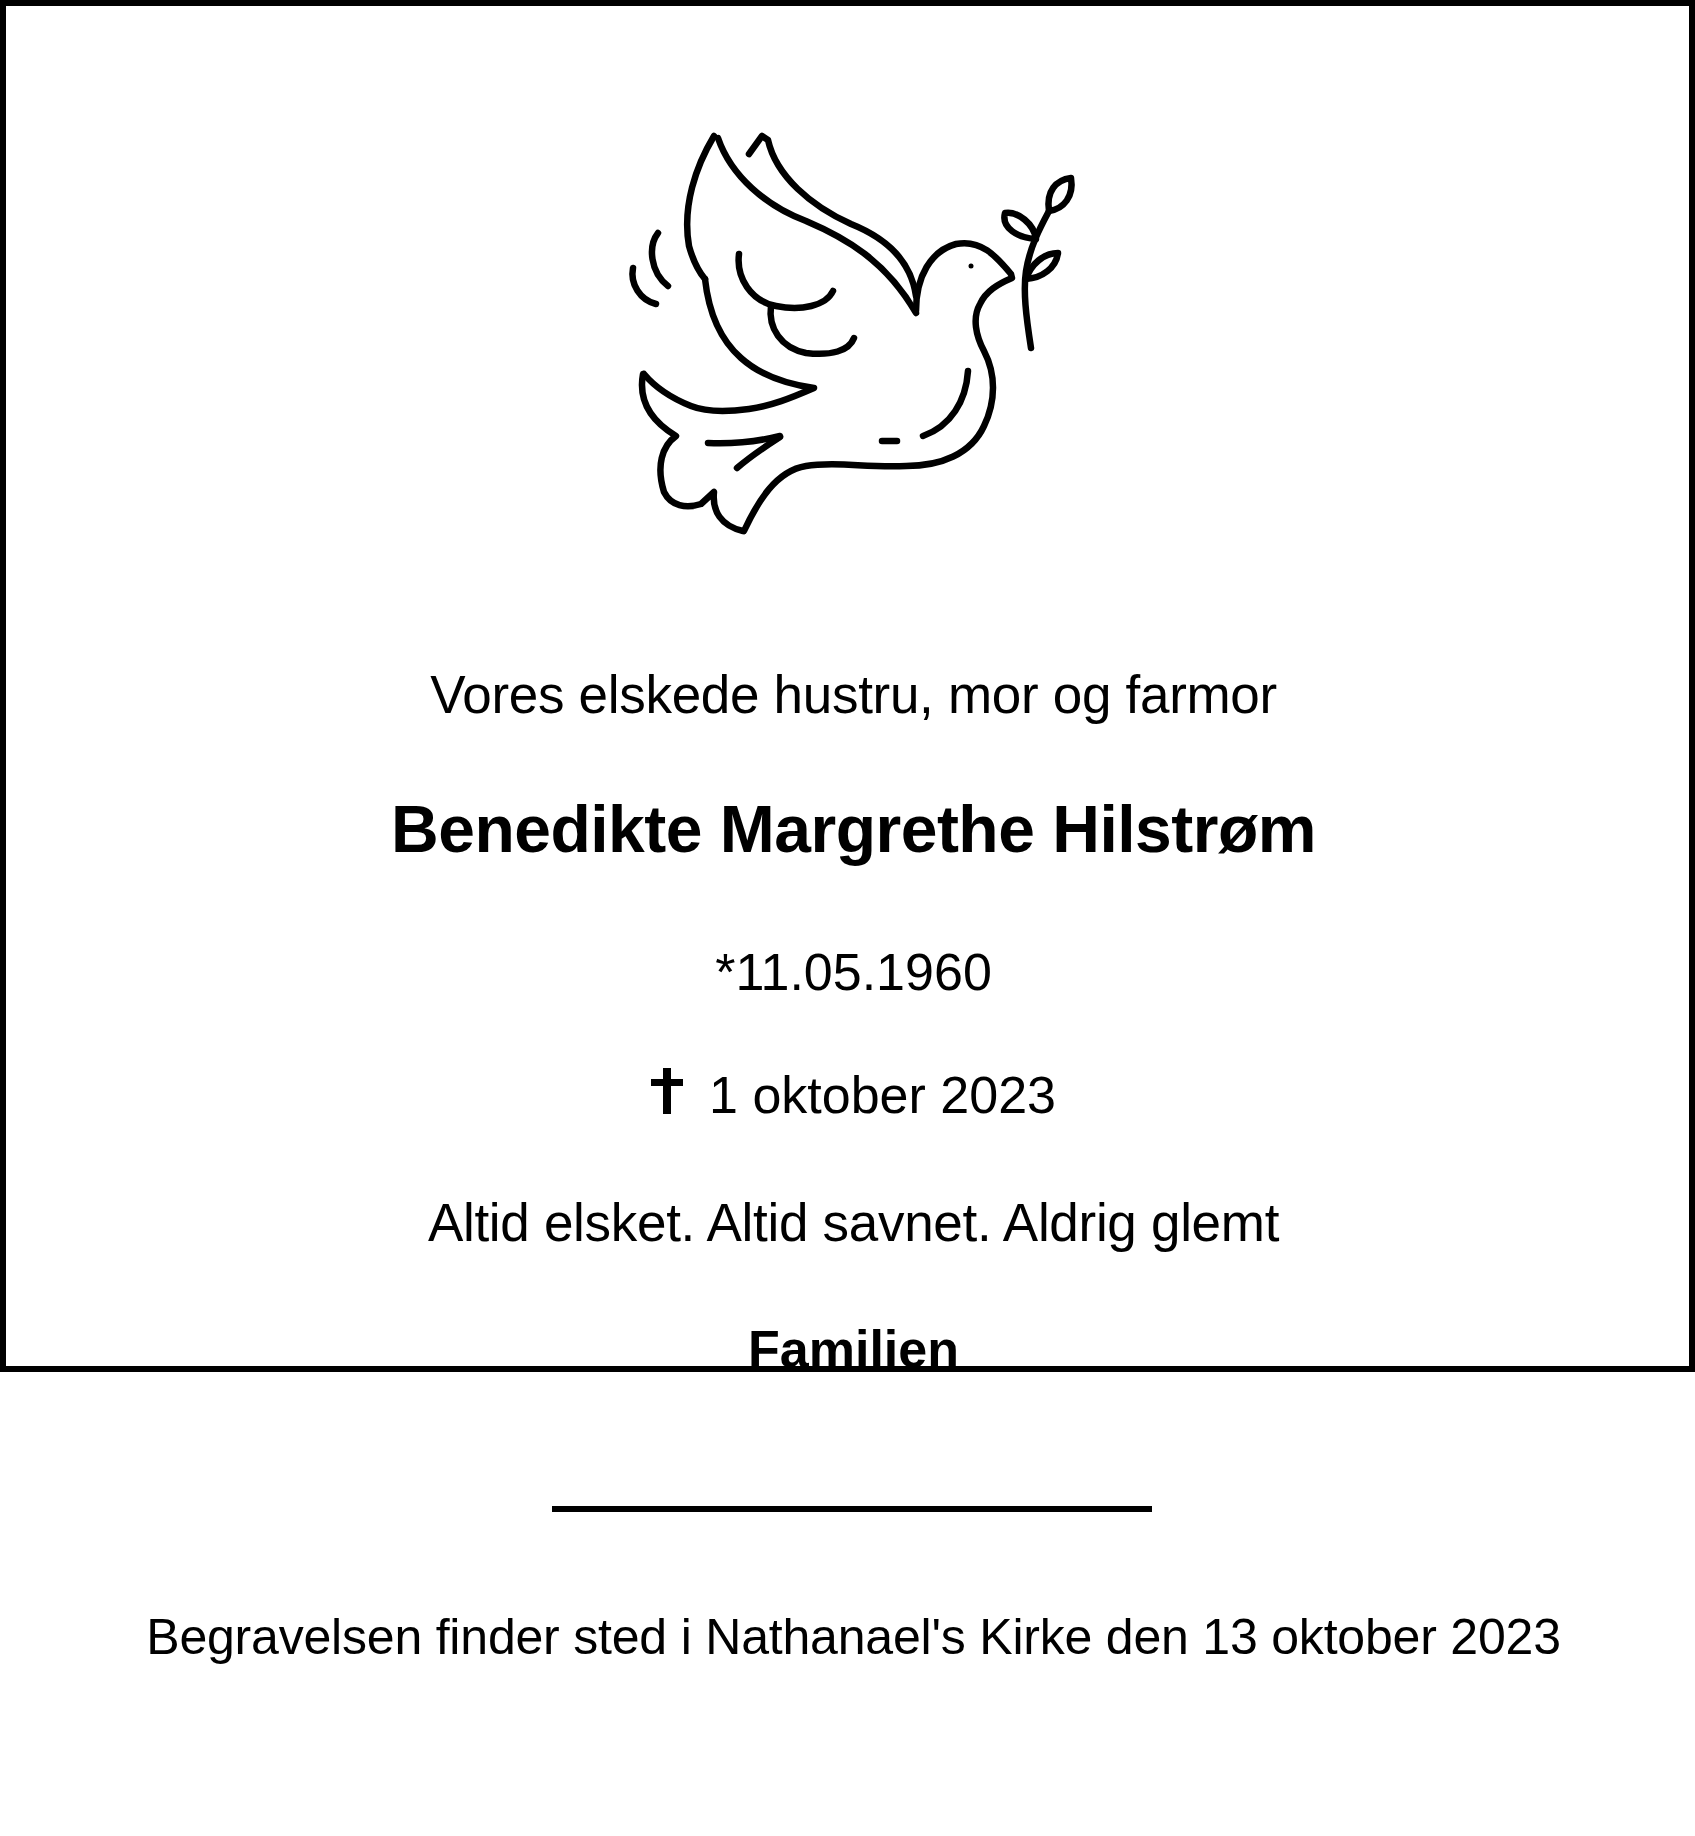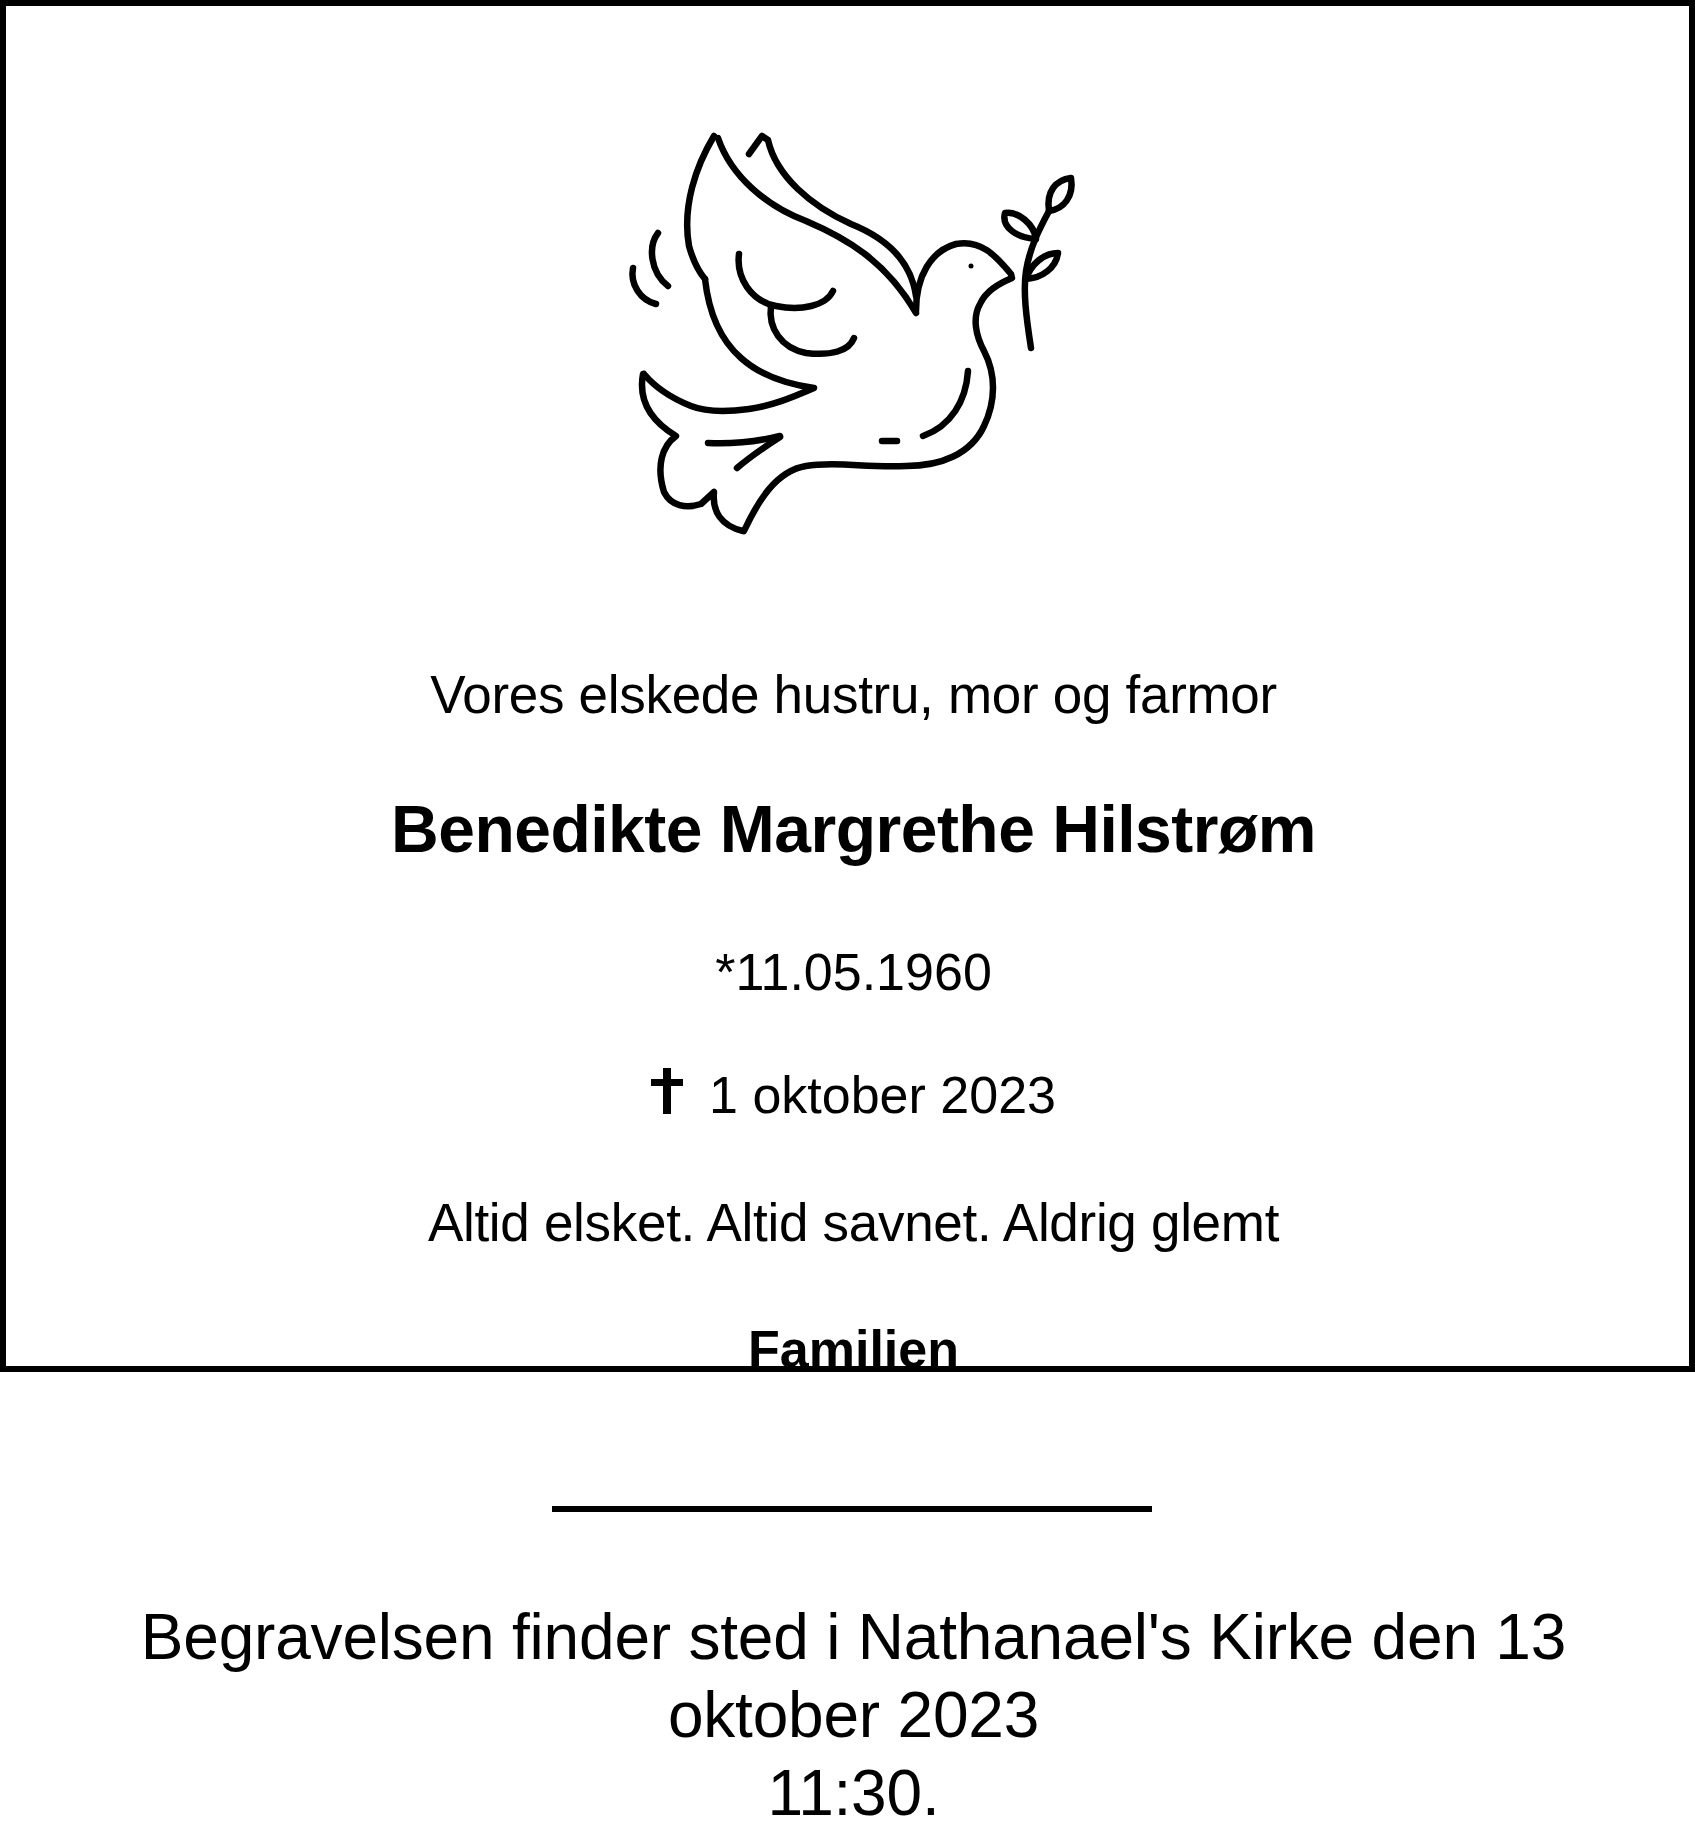--- a/index.html
+++ b/index.html
@@ -86,21 +86,21 @@
       width: 600px;
       height: 6px;
       background: #000000;
     }
     .funeral {
       position: absolute;
       left: 40px;
       top: 1592px;
       width: 1615px;
       text-align: center;
-      font-size: 64px;
+      font-size: 50px;
       line-height: 78px;
       letter-spacing: -0.2px;
     }
   </style>
 </head>
 <body>
 
 <div class="frame">
 
   <svg class="dove" viewBox="600 100 500 450" xmlns="http://www.w3.org/2000/svg" fill="none" stroke="#000" stroke-width="6.5" stroke-linecap="round" stroke-linejoin="round">
@@ -155,16 +155,15 @@
   </div>
 
   <div class="line-text motto">Altid elsket. Altid savnet. Aldrig glemt</div>
 
   <div class="line-text signed">Familien</div>
 
   <div class="divider"></div>
 
   <div class="funeral">
     <div>Begravelsen finder sted i Nathanael's Kirke den 13 oktober 2023</div>
-    <div>11:30.</div>
   </div>
 
 </div>
 
 </body></html>

